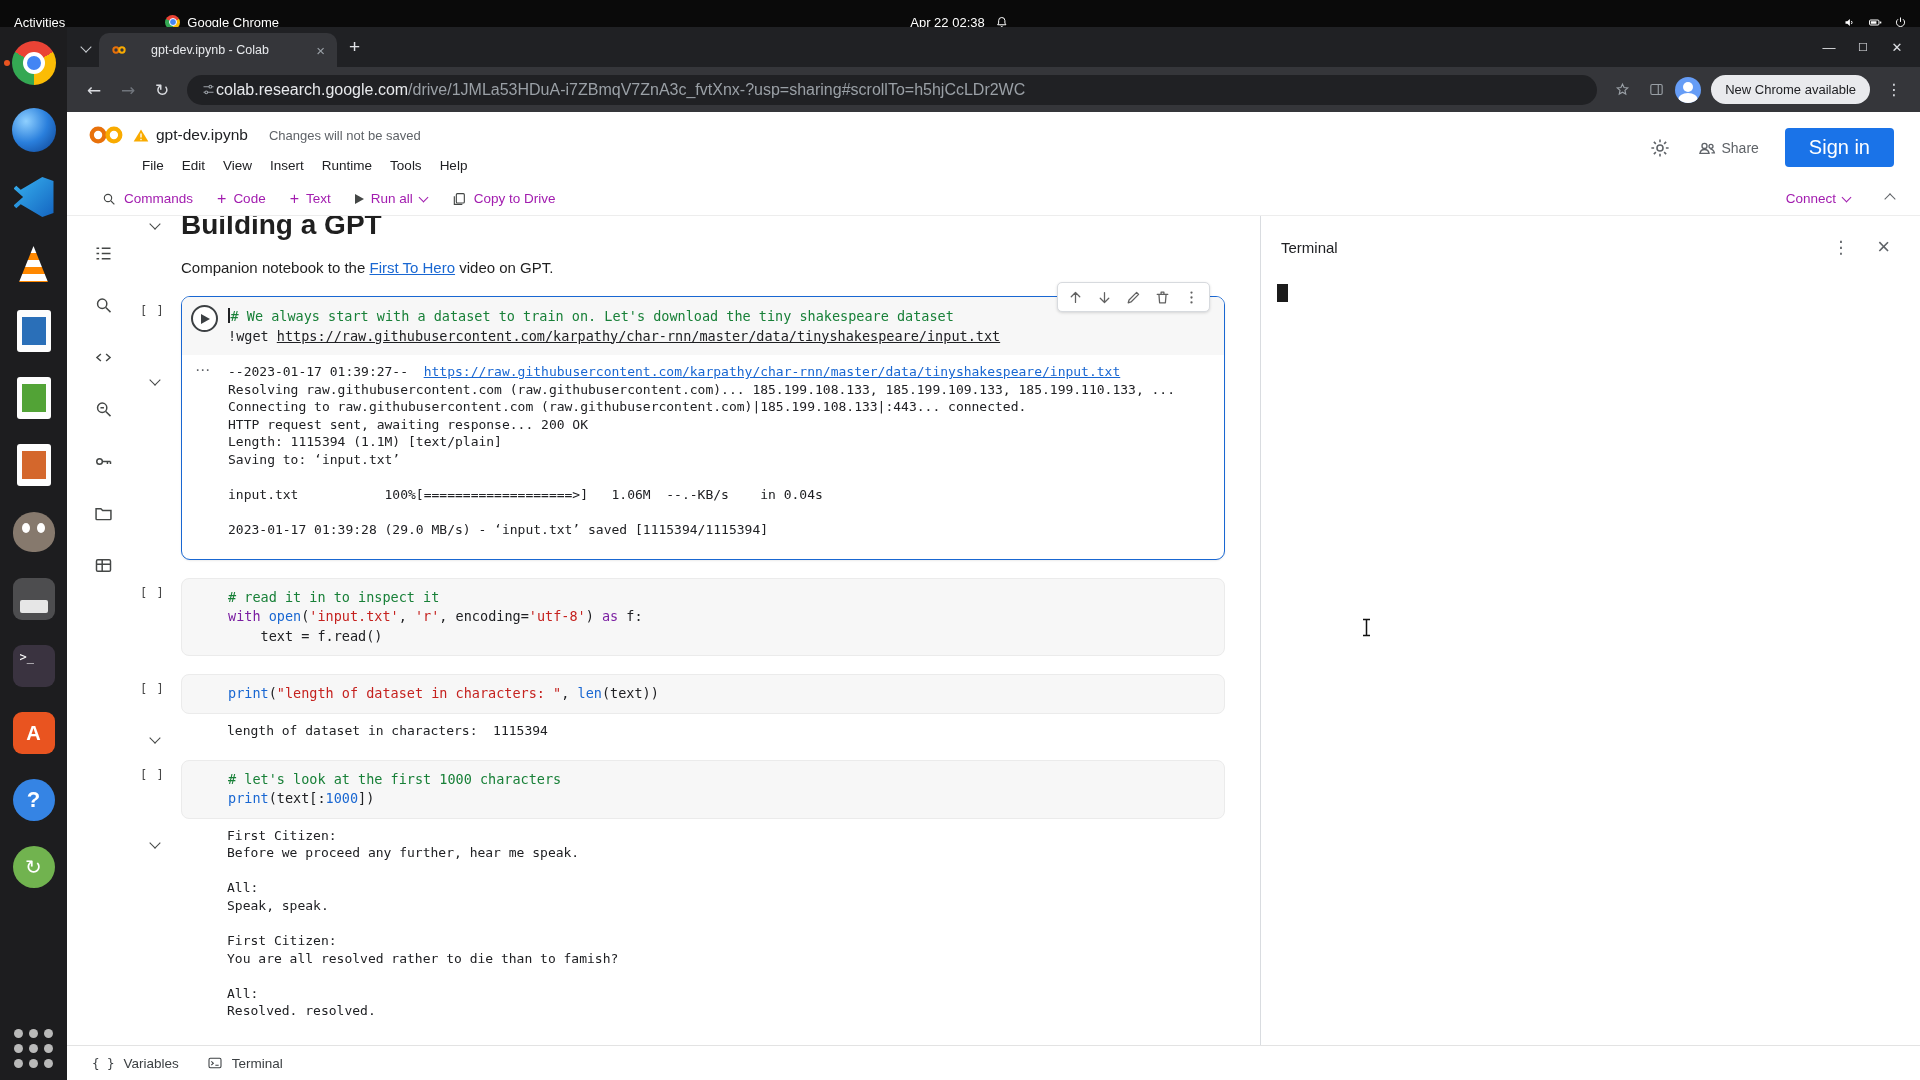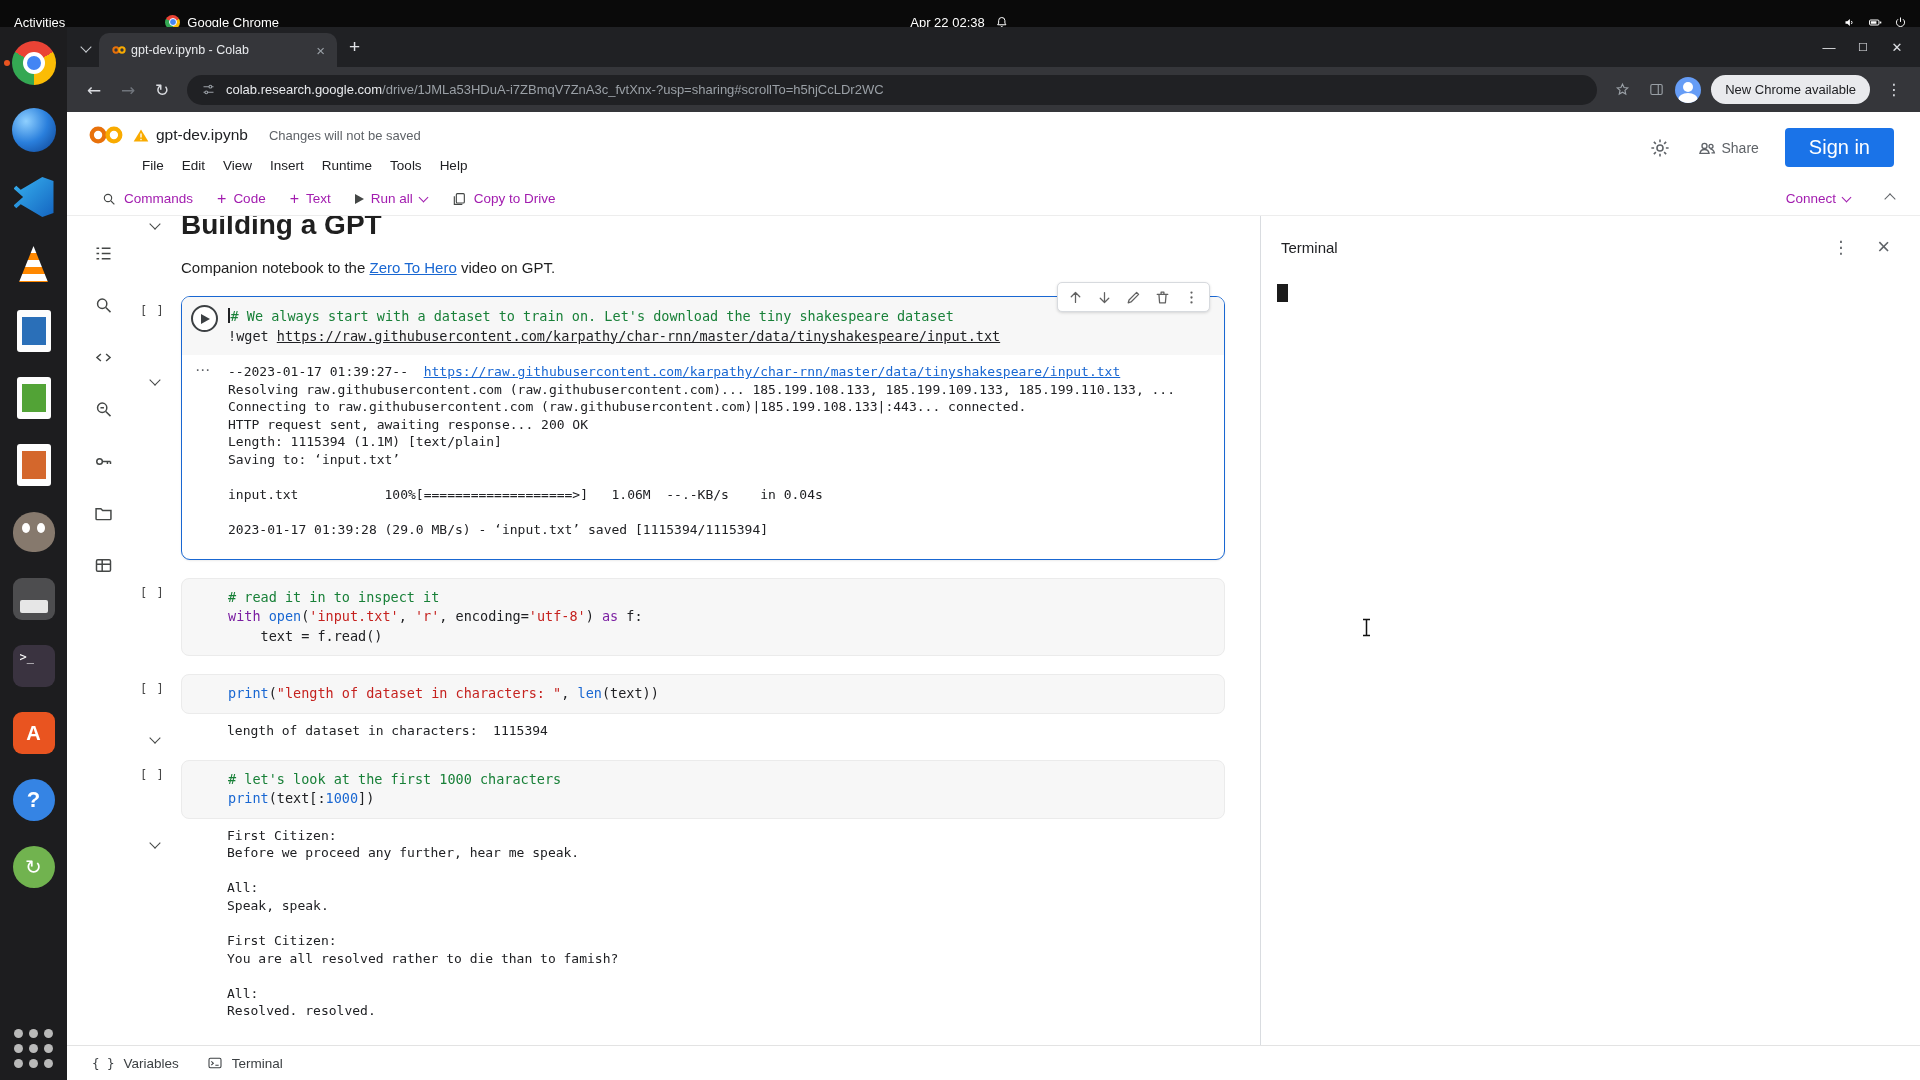--- a/index.html
+++ b/index.html
@@ -58,35 +58,35 @@
   .dock-grid i { width:9px; height:9px; border-radius:50%; background:#b9b9b9; }
 
   
   .chrome-win { position:absolute; top:27px; left:67px; width:1853px; height:1053px; display:flex; flex-direction:column; }
   .tabstrip { height:40px; background:#202124; display:flex; align-items:center; padding-left:6px; flex:none; }
   .strip-chev { width:26px; height:26px; display:flex; align-items:center; justify-content:center; }
   .chev { display:inline-block; width:8px; height:8px; border-right:1.8px solid #5f6368; border-bottom:1.8px solid #5f6368; transform:rotate(45deg); }
   .chev.light { border-color:#c9cdd2; }
   .chev.up { transform:rotate(-135deg); }
   .tab { align-self:flex-end; width:238px; height:34px; background:#35363a; border-radius:10px 10px 0 0;
-    display:flex; align-items:center; gap:4px; padding:0 8px 0 12px; color:#e8eaed; font-size:12.5px; }
+    display:flex; align-items:center; gap:24px; padding:0 8px 0 12px; color:#e8eaed; font-size:12.5px; }
   .tab-title { flex:1; white-space:nowrap; overflow:hidden; }
   .tab-close { color:#9aa0a6; font-size:15px; padding:0 4px; }
   .newtab-btn { color:#dfe1e5; font-size:19px; padding:0 12px; }
   .win-controls { margin-left:auto; display:flex; align-items:center; gap:8px; padding-right:10px; color:#dfe1e5; }
   .win-btn { width:26px; height:26px; border-radius:50%; display:flex; align-items:center; justify-content:center; font-size:13px; }
   .win-btn.max { font-size:11px; }
   .chrome-toolbar { height:45px; background:#35363a; display:flex; align-items:center; padding:0 12px; gap:4px; flex:none; }
   .nav-btn { width:30px; height:30px; display:flex; align-items:center; justify-content:center; color:#dadce0;
     font-size:17px; font-family:"DejaVu Sans",sans-serif; }
   .nav-btn.dim { color:#70757c; }
   .omnibox { flex:1; height:30px; background:#202124; border-radius:15px; display:flex; align-items:center;
     padding:0 14px; margin:0 6px; min-width:0; }
   .omni-icon svg { width:15px; height:15px; stroke:#9aa0a6; fill:none; stroke-width:1.7; }
-  .url { margin-left:10px; font-size:13px; white-space:nowrap; overflow:hidden; }
+  .url { font-size:16px; white-space:nowrap; overflow:hidden; }
   .url .domain { color:#e8eaed; } .url .path { color:#9aa0a6; }
   .tb-icon { width:30px; height:30px; display:flex; align-items:center; justify-content:center; }
   .tb-icon svg { width:17px; height:17px; stroke:#9aa0a6; fill:none; stroke-width:1.6; }
   .avatar { width:26px; height:26px; border-radius:50%; background:#669df6; position:relative; overflow:hidden; }
   .avatar::before { content:''; position:absolute; left:8px; top:5px; width:10px; height:10px; background:#fff; border-radius:50%; }
   .avatar::after { content:''; position:absolute; left:3px; top:16px; width:20px; height:14px; background:#fff; border-radius:50% 50% 0 0; }
   .update-pill { background:#e9eaed; color:#202124; font-size:13px; font-weight:500; padding:7px 14px;
     border-radius:15px; margin:0 6px; white-space:nowrap; }
   .dots3v { color:#dadce0; font-size:16px; padding:0 6px; font-family:"DejaVu Sans",sans-serif; }
 
@@ -449,21 +449,21 @@
             <div class="nb-gutter">
                 <span class="chev head-chev"></span>
               </div>
             <div class="nb-main">
                 <h1 class="nb-h1">Building a GPT</h1>
               </div>
           </div>
           <div class="nb-row intro-row">
             <div class="nb-gutter"></div>
             <div class="nb-main">
-              <p class="intro"><span>Companion notebook to the </span><a>Zero To Hero</a><span> video on GPT.</span></p>
+              <p class="intro"><span>Companion notebook to the </span><a>First To Hero</a><span> video on GPT.</span></p>
             </div>
           </div>
           <div id="nb-cells">
               <div class="nb-row cell-row">
                 <div class="nb-gutter">
                   <div class="exec-count">[ ]</div>
                   <div class="out-chev" style="top: 74px;"><span class="chev"></span></div>
                 </div>
                 <div class="nb-main">
                   <div class="nb-cell focused">

